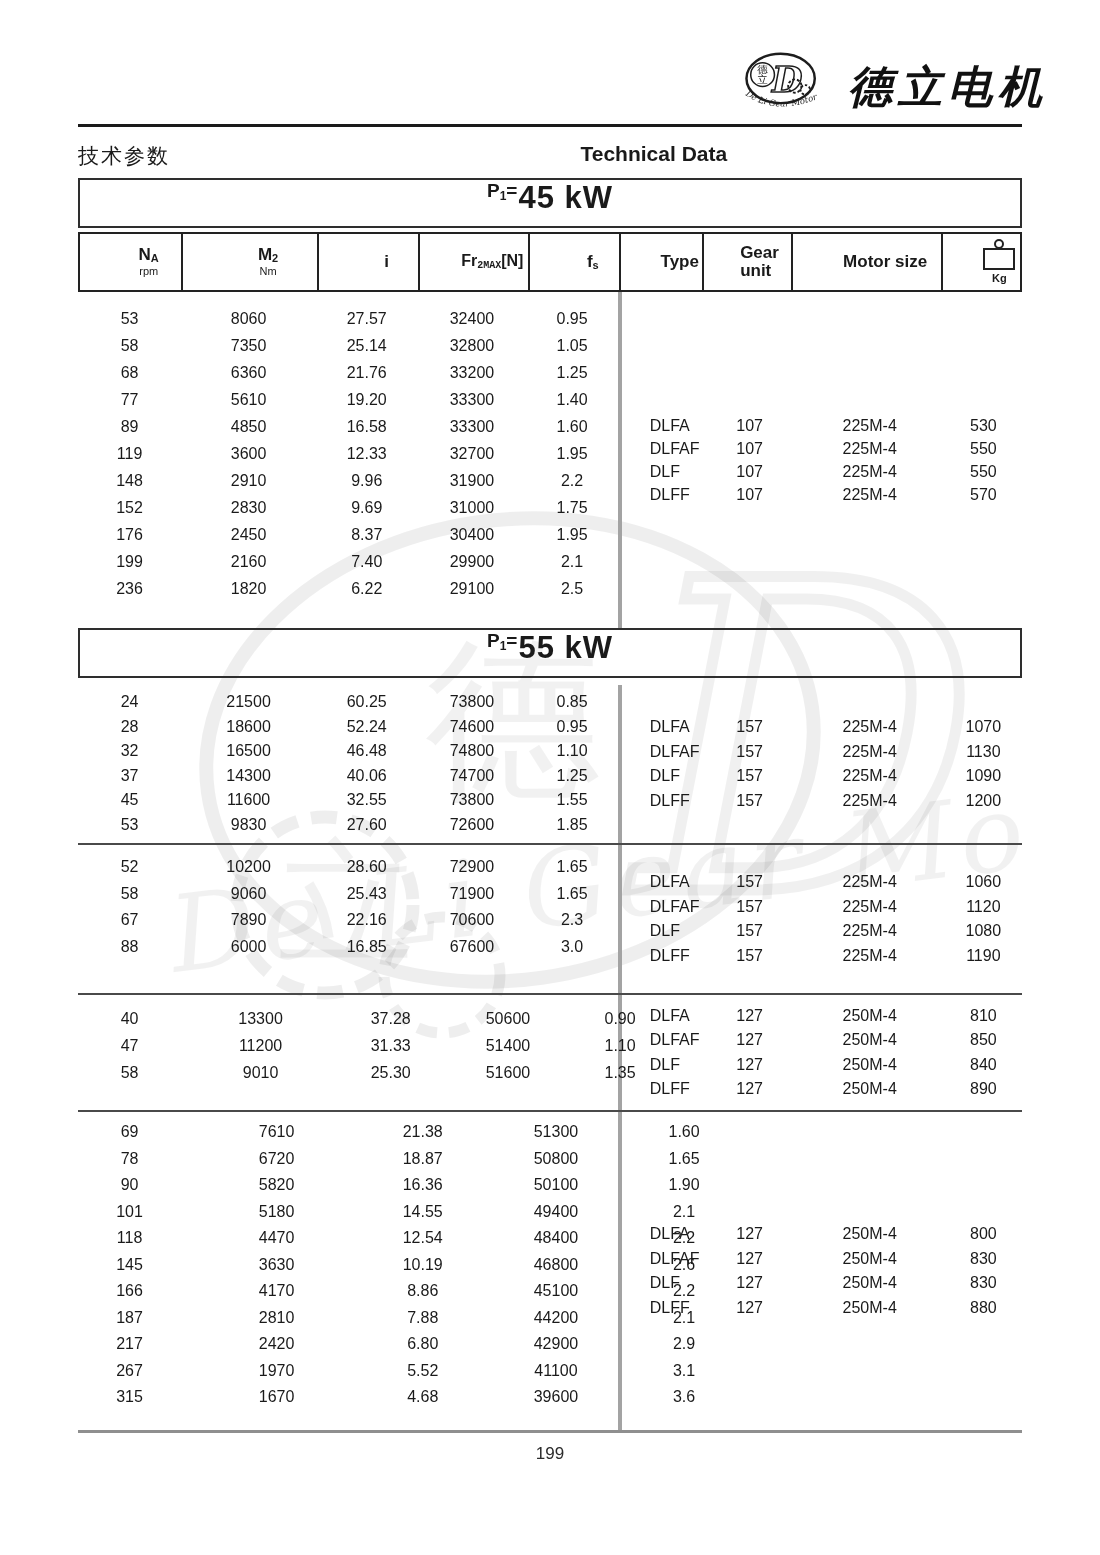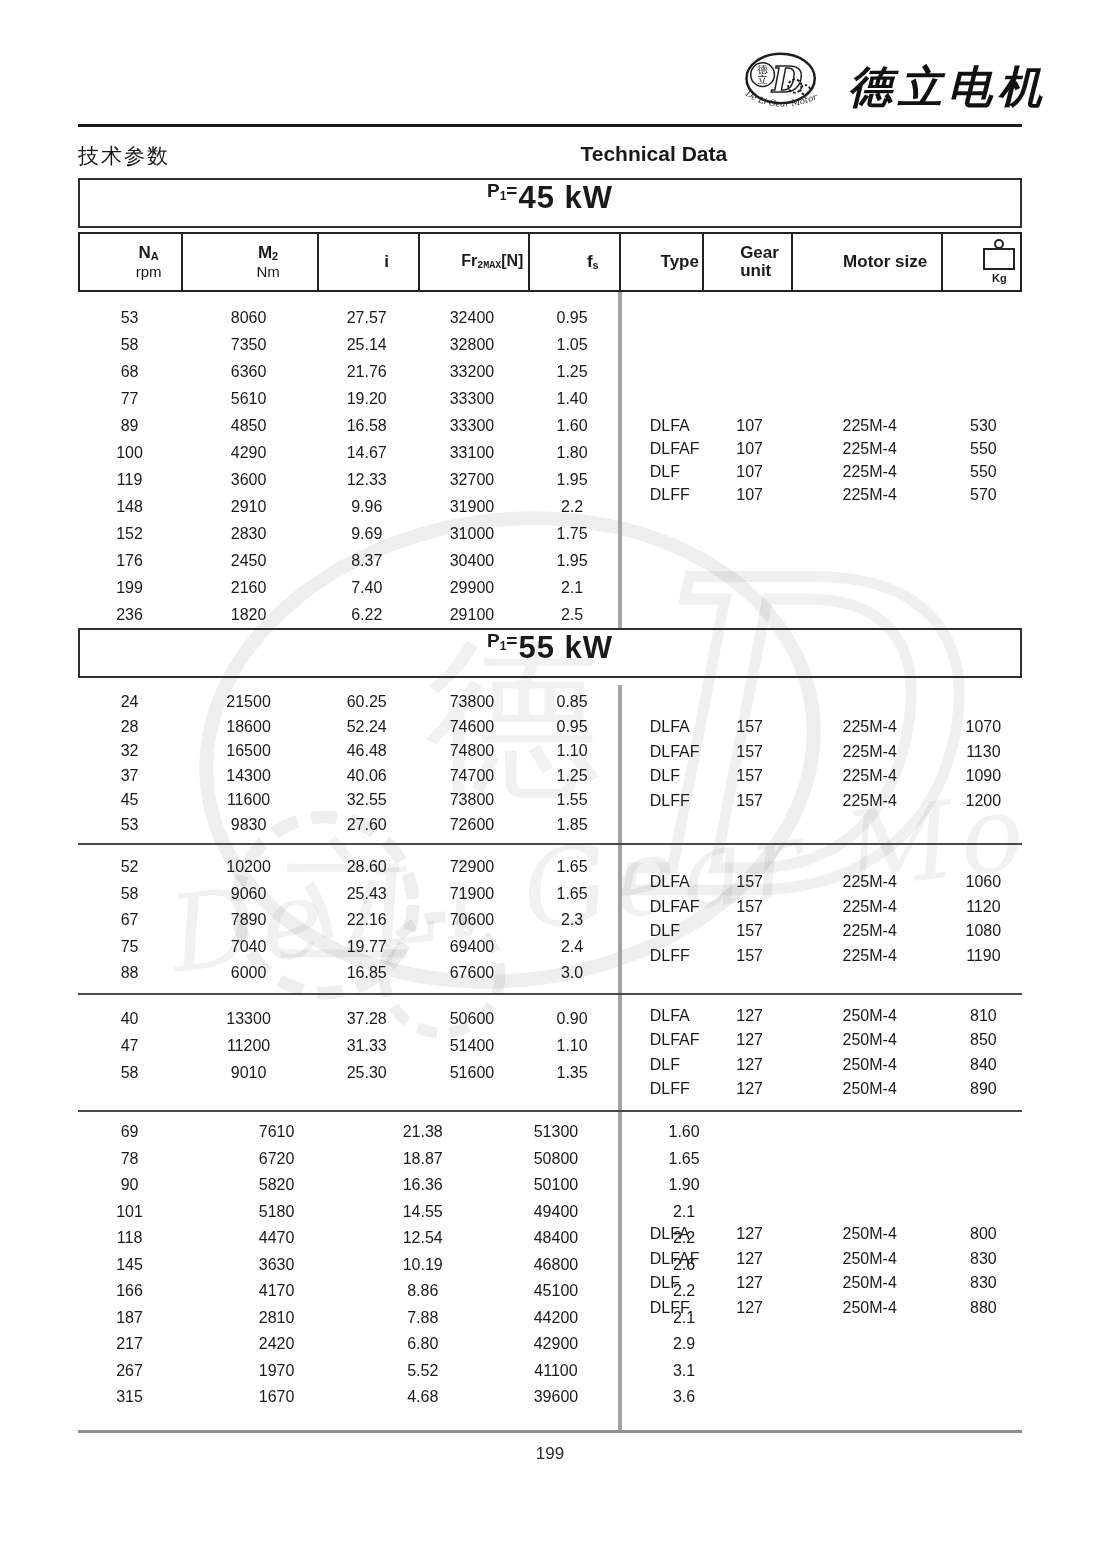--- a/index.html
+++ b/index.html
@@ -28,21 +28,21 @@
   .bv{font-weight:bold;font-size:31px;letter-spacing:1px;margin-left:1px;}
 
   
   .thead{position:absolute;left:78px;right:78px;top:232px;height:56px;border:2px solid #222;
          display:grid;grid-template-columns:11% 14.4% 10.8% 11.7% 9.7% 8.8% 9.5% 15.9% 8.2%;}
   .hcell{border-right:2px solid #222;display:flex;flex-direction:column;align-items:center;
          justify-content:center;gap:1px;margin-left:36px;}
   .hcell:last-child{border-right:none;}
   .h-main{font-weight:bold;font-size:17px;line-height:1.05;}
   .h-main sub{font-size:11px;vertical-align:-2px;}
-  .h-unit{font-size:15px;font-weight:normal;line-height:1.05;}
+  .h-unit{font-size:11px;font-weight:normal;line-height:1.05;}
   .h-kg{font-size:11px;font-weight:bold;line-height:1.05;margin-top:2px;}
   .wicon{width:28px;height:18px;border:2px solid #222;position:relative;margin-top:8px;background:#fff;}
   .wicon::before{content:'';position:absolute;width:6px;height:6px;border:2px solid #222;
                  border-radius:50%;top:-11px;left:50%;transform:translateX(-50%);background:#fff;}
 
   
   .block{display:flex;box-sizing:border-box;}
   .block .left{width:57.6%;box-sizing:border-box;border-right:4px solid #a3a3a3;
                display:flex;flex-direction:column;}
   .block .right{width:42.4%;display:flex;flex-direction:column;justify-content:center;}
@@ -55,21 +55,21 @@
   .b45{position:absolute;left:78px;right:78px;top:292px;height:336px;}
   .b45 .left{padding-top:13px;}
   .b45 .drow{height:27px;}
   .b45 .mrow{height:23px;}
 
   .s55{position:absolute;left:78px;right:78px;top:685px;}
   .sep{border-top:2px solid #4a4a4a;}
   .bottom-line{border-top:3px solid #8f8f8f;}
   .b55a{height:158px;} .b55a .left{padding-top:5px;}  .b55a .drow{height:24.5px;}
   .b55b{height:148px;} .b55b .left{padding-top:9px;}  .b55b .drow{height:26.5px;}
-  .b55c{height:115px;} .b55c .left{padding-top:10px;} .b55c .drow{height:27px;}
+  .b55c{height:115px;} .b55c .left{padding-top:10px;} .b55c .drow{height:27px;gap:12px;}
   .b55d{height:318px;} .b55d .left{padding-top:7px;}  .b55d .drow{height:26.5px;gap:28px;}
   .s55 .mrow{height:24.5px;}
 
   
   .footer{position:absolute;left:0;right:0;top:1444px;text-align:center;
           font-size:17px;color:#2b2b2b;}
 </style>
 </head>
 <body>
 
@@ -180,27 +180,20 @@
         <span class="dc dc4">1.40</span>
       </div>
       <div class="drow">
         <span class="dc dc0">89</span>
         <span class="dc dc1">4850</span>
         <span class="dc dc2">16.58</span>
         <span class="dc dc3">33300</span>
         <span class="dc dc4">1.60</span>
       </div>
       <div class="drow">
-        <span class="dc dc0">100</span>
-        <span class="dc dc1">4290</span>
-        <span class="dc dc2">14.67</span>
-        <span class="dc dc3">33100</span>
-        <span class="dc dc4">1.80</span>
-      </div>
-      <div class="drow">
         <span class="dc dc0">119</span>
         <span class="dc dc1">3600</span>
         <span class="dc dc2">12.33</span>
         <span class="dc dc3">32700</span>
         <span class="dc dc4">1.95</span>
       </div>
       <div class="drow">
         <span class="dc dc0">148</span>
         <span class="dc dc1">2910</span>
         <span class="dc dc2">9.96</span>
@@ -360,27 +353,20 @@
           <span class="dc dc4">1.65</span>
         </div>
         <div class="drow">
           <span class="dc dc0">67</span>
           <span class="dc dc1">7890</span>
           <span class="dc dc2">22.16</span>
           <span class="dc dc3">70600</span>
           <span class="dc dc4">2.3</span>
         </div>
         <div class="drow">
-          <span class="dc dc0">75</span>
-          <span class="dc dc1">7040</span>
-          <span class="dc dc2">19.77</span>
-          <span class="dc dc3">69400</span>
-          <span class="dc dc4">2.4</span>
-        </div>
-        <div class="drow">
           <span class="dc dc0">88</span>
           <span class="dc dc1">6000</span>
           <span class="dc dc2">16.85</span>
           <span class="dc dc3">67600</span>
           <span class="dc dc4">3.0</span>
         </div>
       </div>
     <div class="right">
         <div class="mrow">
           <span class="mc mc0">DLFA</span>

